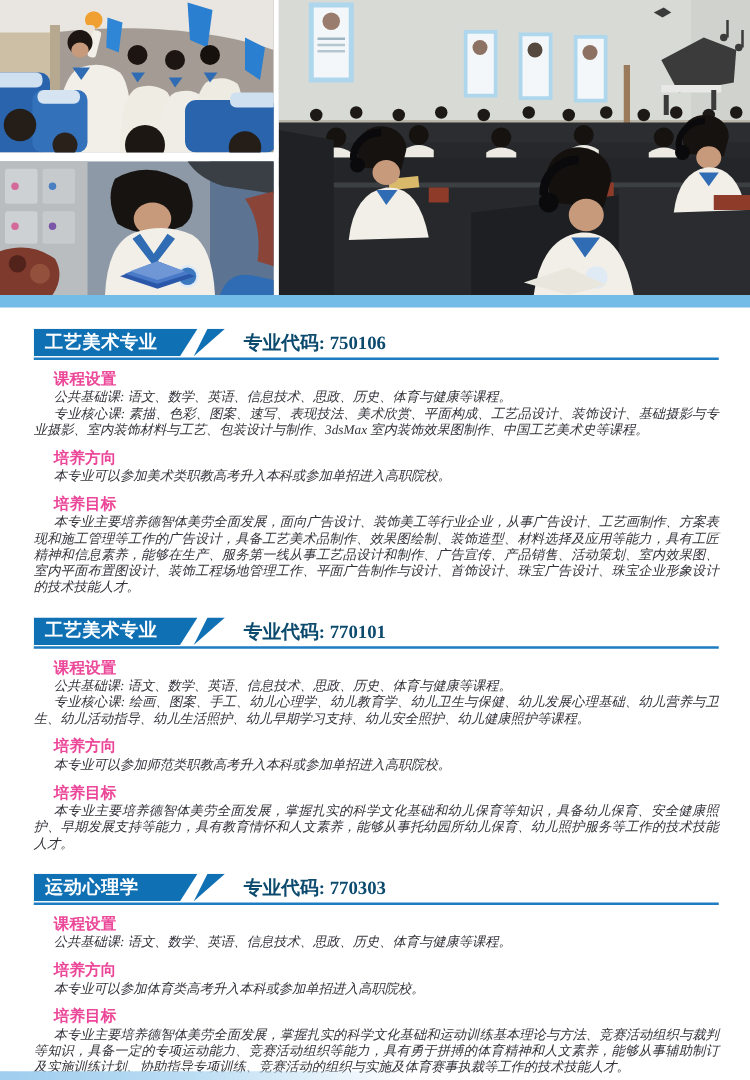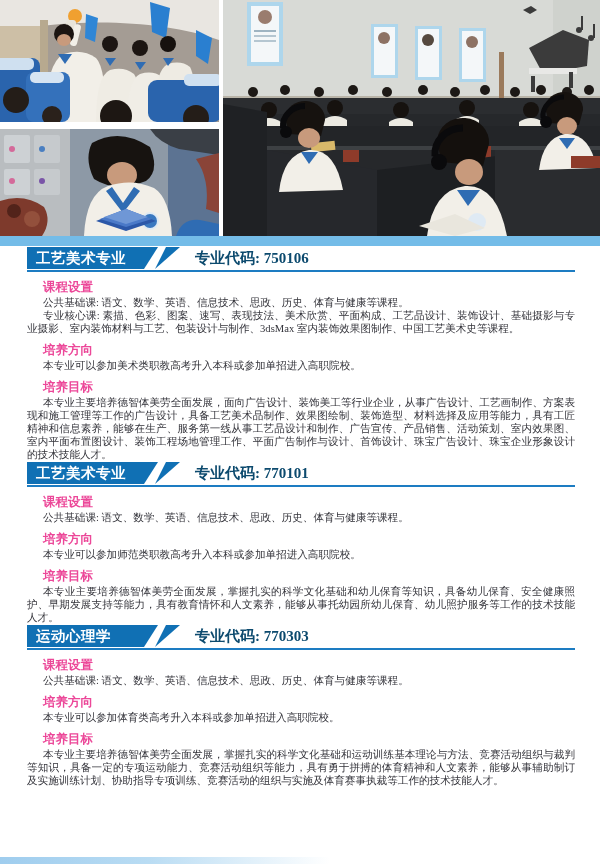--- a/index.html
+++ b/index.html
@@ -7,39 +7,39 @@
     position:relative;width:600px;height:864px;background:#ffffff;overflow:hidden;
     font-family:"Liberation Serif","DejaVu Serif",serif;
   }
   
   .photo-grid{display:flex;gap:4px;width:600px;height:236px;background:#fff;}
   .photo-col{display:flex;flex-direction:column;gap:7px;width:219px;flex:none;}
   .photo{display:block;flex:none;}
   .strip{height:10px;background:#74bce8;}
   
   .content{padding:0 25px 0 27px;}
-  .major{margin-top:0;}
+  .major{margin-top:16px;}
   .major-header{
     display:flex;align-items:center;height:24px;
     border-bottom:2px solid #1d7cc2;
   }
   .badge{position:relative;width:153px;height:22px;flex:none;}
   .badge svg{position:absolute;left:0;top:0;}
   .badge-text{
     position:absolute;left:9px;top:0;width:110px;line-height:22px;
     color:#ffffff;font-weight:bold;font-size:14.5px;letter-spacing:.5px;white-space:nowrap;
   }
   .code{color:#0c4a6e;font-weight:bold;font-size:15px;margin-left:15px;white-space:nowrap;}
   .block-heading{
     color:#ec4899;font-weight:bold;font-size:12.5px;line-height:14px;
     margin:8px 0 2px;padding-left:16px;
   }
   .para{
     font-size:10.6px;line-height:13px;color:#33333a;margin:0;
-    text-indent:16px;text-align:justify;
+    text-indent:16px;text-align:justify;font-style:italic;
   }
   .bottom-fade{
     position:absolute;left:0;bottom:0;width:330px;height:7px;
     background:linear-gradient(90deg,#9fcdee 0%,#b9dcf3 45%,rgba(255,255,255,0) 100%);
   }
 </style>
 </head>
 <body>
 
 <div class="page">
@@ -262,20 +262,21 @@
           <svg width="153" height="22" viewBox="0 0 153 22">
             <polygon points="0,0 131,0 117,22 0,22" fill="#1070b4"></polygon>
             <polygon points="139,0 153,0 128,22" fill="#1070b4"></polygon>
           </svg>
           <span class="badge-text">工艺美术专业</span>
         </div>
         <span class="code">专业代码: 770101</span>
       </div>
       <h4 class="block-heading">课程设置</h4>
       <p class="para">公共基础课: 语文、数学、英语、信息技术、思政、历史、体育与健康等课程。</p>
+      <p class="para">专业核心课: 绘画、图案、手工、幼儿心理学、幼儿教育学、幼儿卫生与保健、幼儿发展心理基础、幼儿营养与卫生、幼儿活动指导、幼儿生活照护、幼儿早期学习支持、幼儿安全照护、幼儿健康照护等课程。</p>
       <h4 class="block-heading">培养方向</h4>
       <p class="para">本专业可以参加师范类职教高考升入本科或参加单招进入高职院校。</p>
       <h4 class="block-heading">培养目标</h4>
       <p class="para">本专业主要培养德智体美劳全面发展，掌握扎实的科学文化基础和幼儿保育等知识，具备幼儿保育、安全健康照护、早期发展支持等能力，具有教育情怀和人文素养，能够从事托幼园所幼儿保育、幼儿照护服务等工作的技术技能人才。</p>
     </section>
 
     <section class="major">
       <div class="major-header">
         <div class="badge">
           <svg width="153" height="22" viewBox="0 0 153 22">

